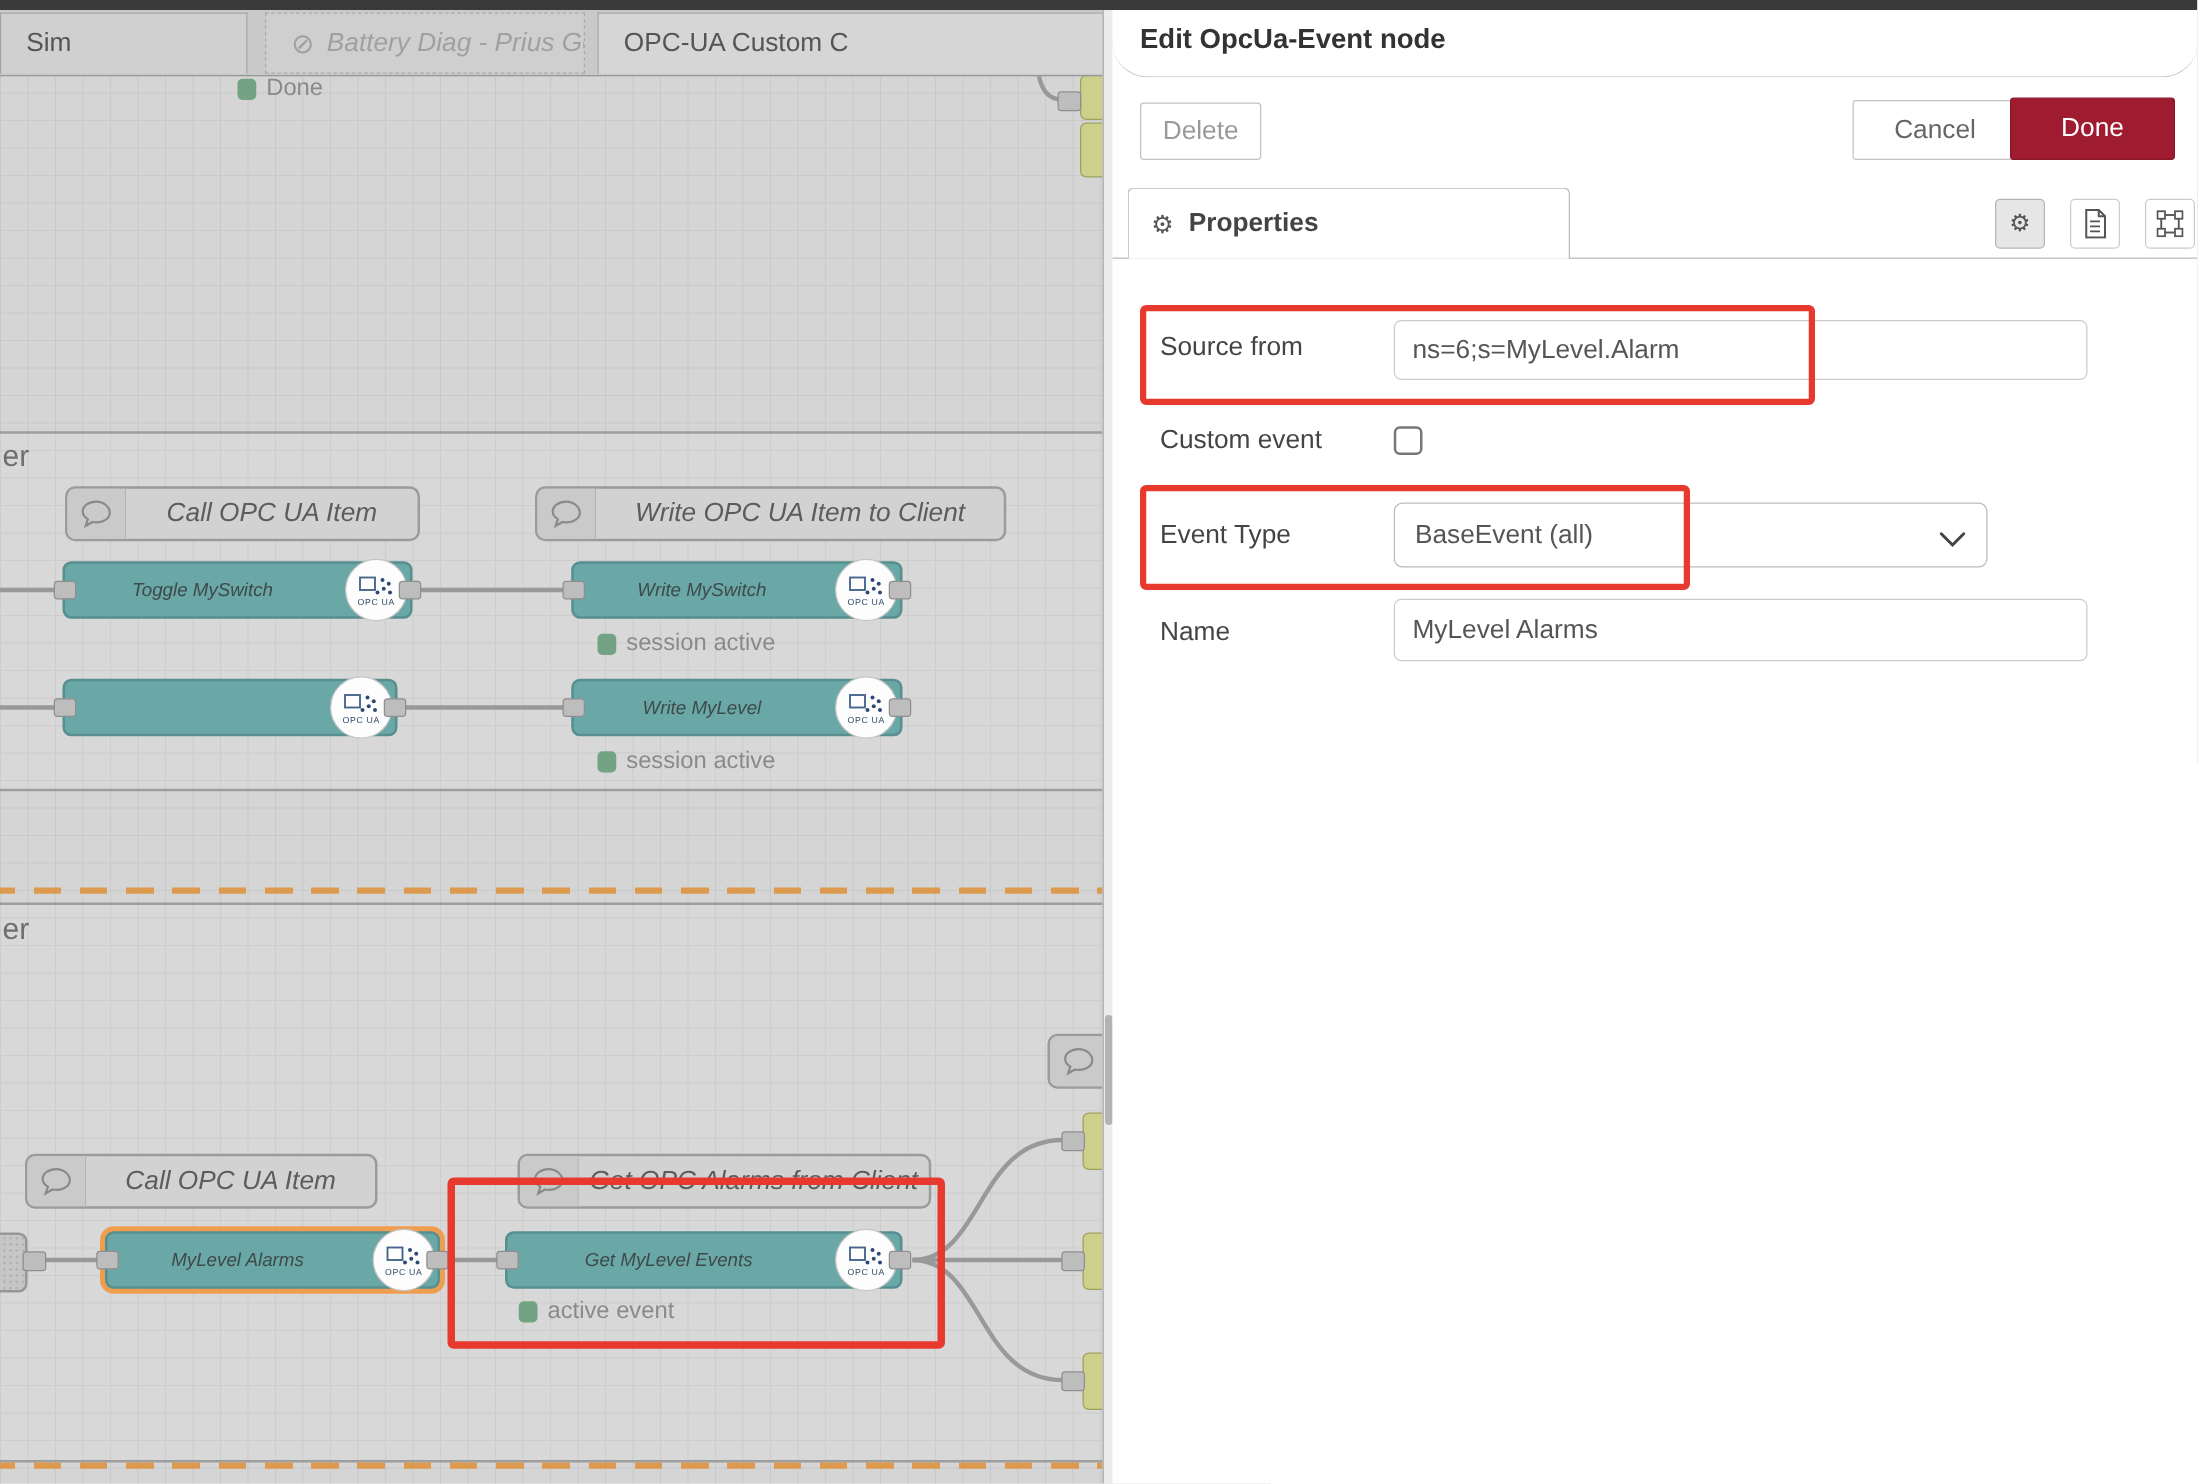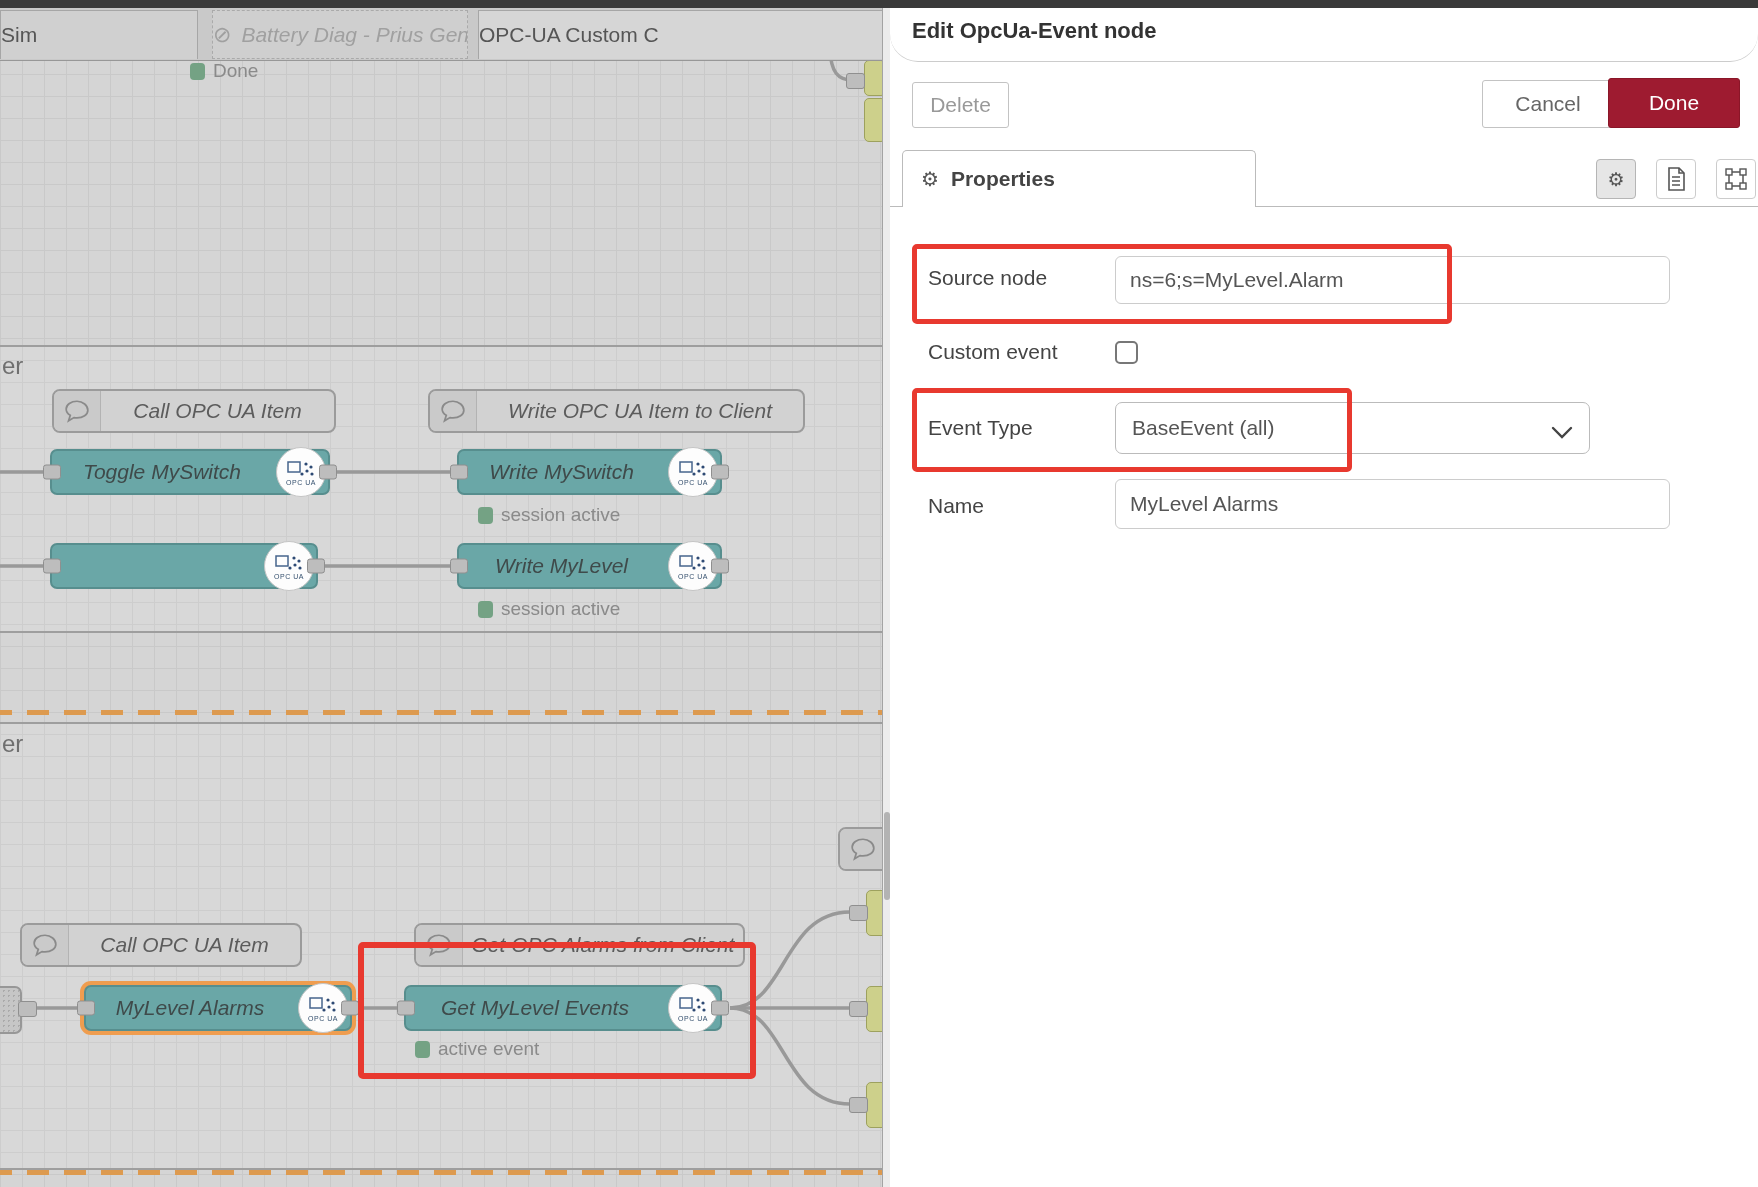--- a/index.html
+++ b/index.html
@@ -6,36 +6,36 @@
   #app{position:relative;width:1758px;height:1187px;overflow:hidden;background:#d6d6d6;}
 
   
   #canvas{position:absolute;left:0;top:0;width:882px;height:1187px;overflow:hidden;
     background-color:#d5d5d5;
     background-image:linear-gradient(#c9c9c9 1px,transparent 1px),linear-gradient(90deg,#c9c9c9 1px,transparent 1px);
     background-size:22px 22px;background-position:0 8px;}
   #topstrip{position:absolute;left:0;top:0;width:1758px;height:8px;background:#3a3a3a;z-index:30;}
   #tabbar{position:absolute;left:0;top:8px;width:882px;height:52px;background:#c9c9c9;border-bottom:1px solid #979797;z-index:25;}
   .tab{position:absolute;top:2px;height:49px;box-sizing:border-box;display:flex;align-items:center;
-    font-size:21px;color:#555;padding:0 0;background:#d0d0d0;border:1px solid #a6a6a6;border-bottom:none;white-space:nowrap;overflow:hidden;}
+    font-size:21px;color:#555;padding:0 20px;background:#d0d0d0;border:1px solid #a6a6a6;border-bottom:none;white-space:nowrap;overflow:hidden;}
   .tab.disabled{background:#cfcfcf;border:1px dashed #aaa;color:#a0a0a0;font-style:italic;}
   .tab .nosym{display:inline-block;margin-right:10px;font-style:normal;font-size:22px;color:#a0a0a0;}
 
   .groupbox{position:absolute;border:2px solid #9e9e9e;border-radius:6px;background:rgba(255,255,255,0.08);}
   .grouplabel{position:absolute;font-size:24px;color:#6f6f6f;z-index:3;}
   .odash{position:absolute;height:5px;left:-10px;width:950px;z-index:4;
     background:repeating-linear-gradient(90deg,#dd9a4f 0 22px,transparent 22px 37px);}
 
   .comment{position:absolute;height:44px;box-sizing:border-box;background:#d2d2d2;border:2px solid #9b9b9b;border-radius:8px;display:flex;align-items:stretch;z-index:5;}
   .comment .cicon{width:46px;display:flex;align-items:center;justify-content:center;border-right:1px solid #b3b3b3;background:#cacaca;border-radius:6px 0 0 6px;}
   .comment .clabel{flex:1;display:flex;align-items:center;justify-content:center;font-style:italic;font-size:21px;color:#5c5c5c;white-space:nowrap;overflow:hidden;}
 
   .node{position:absolute;height:46px;background:#6aa7a7;border:2px solid #578e8e;border-radius:7px;box-sizing:border-box;z-index:6;}
   .node .nlabel{position:absolute;left:0;right:56px;top:0;bottom:0;display:flex;align-items:center;justify-content:center;
-    font-style:italic;font-size:21px;color:#3f4a4a;white-space:nowrap;}
+    font-style:italic;font-size:15px;color:#3f4a4a;white-space:nowrap;}
   .node.selected{box-shadow:0 0 0 4px #ef9d4f;border-radius:7px;}
   .badge{position:absolute;right:2px;top:-4px;width:48px;height:48px;background:#fdfdfd;border:1px solid #c5c5c5;border-radius:50%;
     display:flex;flex-direction:column;align-items:center;justify-content:center;overflow:hidden;z-index:7;}
   .badge .btext{font-size:7px;color:#35506e;letter-spacing:0.5px;font-style:normal;}
   .port{position:absolute;width:16px;height:13px;background:#bdbdbd;border:1.5px solid #8f8f8f;border-radius:3px;top:50%;transform:translateY(-50%);z-index:8;}
   .port.pl{left:-9px;}.port.pr{right:-9px;}
 
   .status{position:absolute;display:flex;align-items:center;gap:8px;z-index:6;}
   .status .dot{width:15px;height:17px;border-radius:4px;background:#74a284;}
   .status span{font-size:19px;color:#8a8a8a;white-space:nowrap;}
@@ -332,21 +332,21 @@
         <svg width="22" height="22" viewBox="0 0 22 22">
             <rect x="4" y="4" width="14" height="14" fill="none" stroke="#555" stroke-width="1.5"></rect>
             <rect x="1" y="1" width="6" height="6" fill="#fff" stroke="#555" stroke-width="1.4"></rect>
             <rect x="15" y="1" width="6" height="6" fill="#fff" stroke="#555" stroke-width="1.4"></rect>
             <rect x="1" y="15" width="6" height="6" fill="#fff" stroke="#555" stroke-width="1.4"></rect>
             <rect x="15" y="15" width="6" height="6" fill="#fff" stroke="#555" stroke-width="1.4"></rect>
           </svg>
       </div>
     </div>
 
-    <div class="frow-label" style="top:266px;">Source node</div>
+    <div class="frow-label" style="top:266px;">Source from</div>
     <input class="tinput" id="input-source" style="top: 256px; height: 48px;" value="ns=6;s=MyLevel.Alarm">
 
     <div class="frow-label" style="top:340px;">Custom event</div>
     <div id="checkbox-custom"></div>
 
     <div class="frow-label" style="top:416px;">Event Type</div>
     <div id="select-event">
       <span>BaseEvent (all)</span>
       <span class="chev">
         <svg width="22" height="14" viewBox="0 0 22 14">

